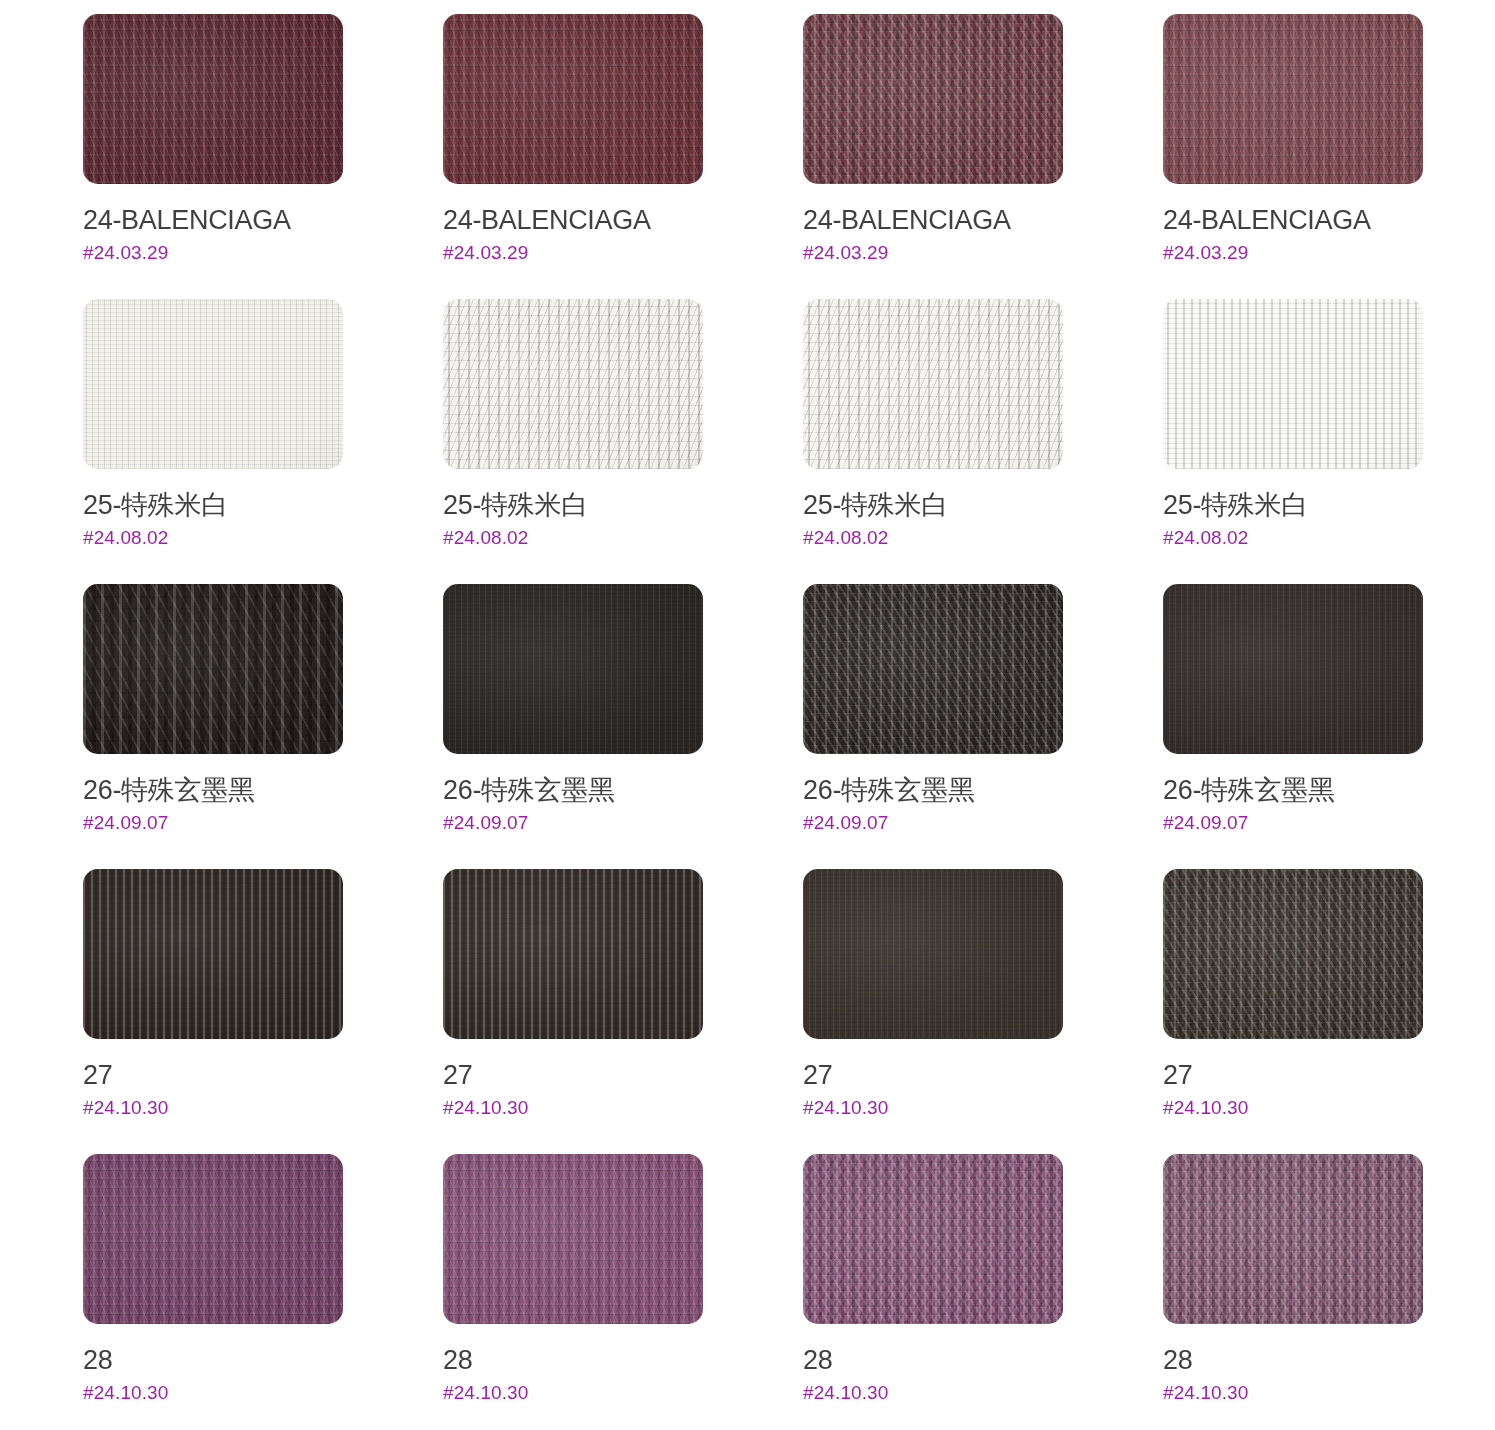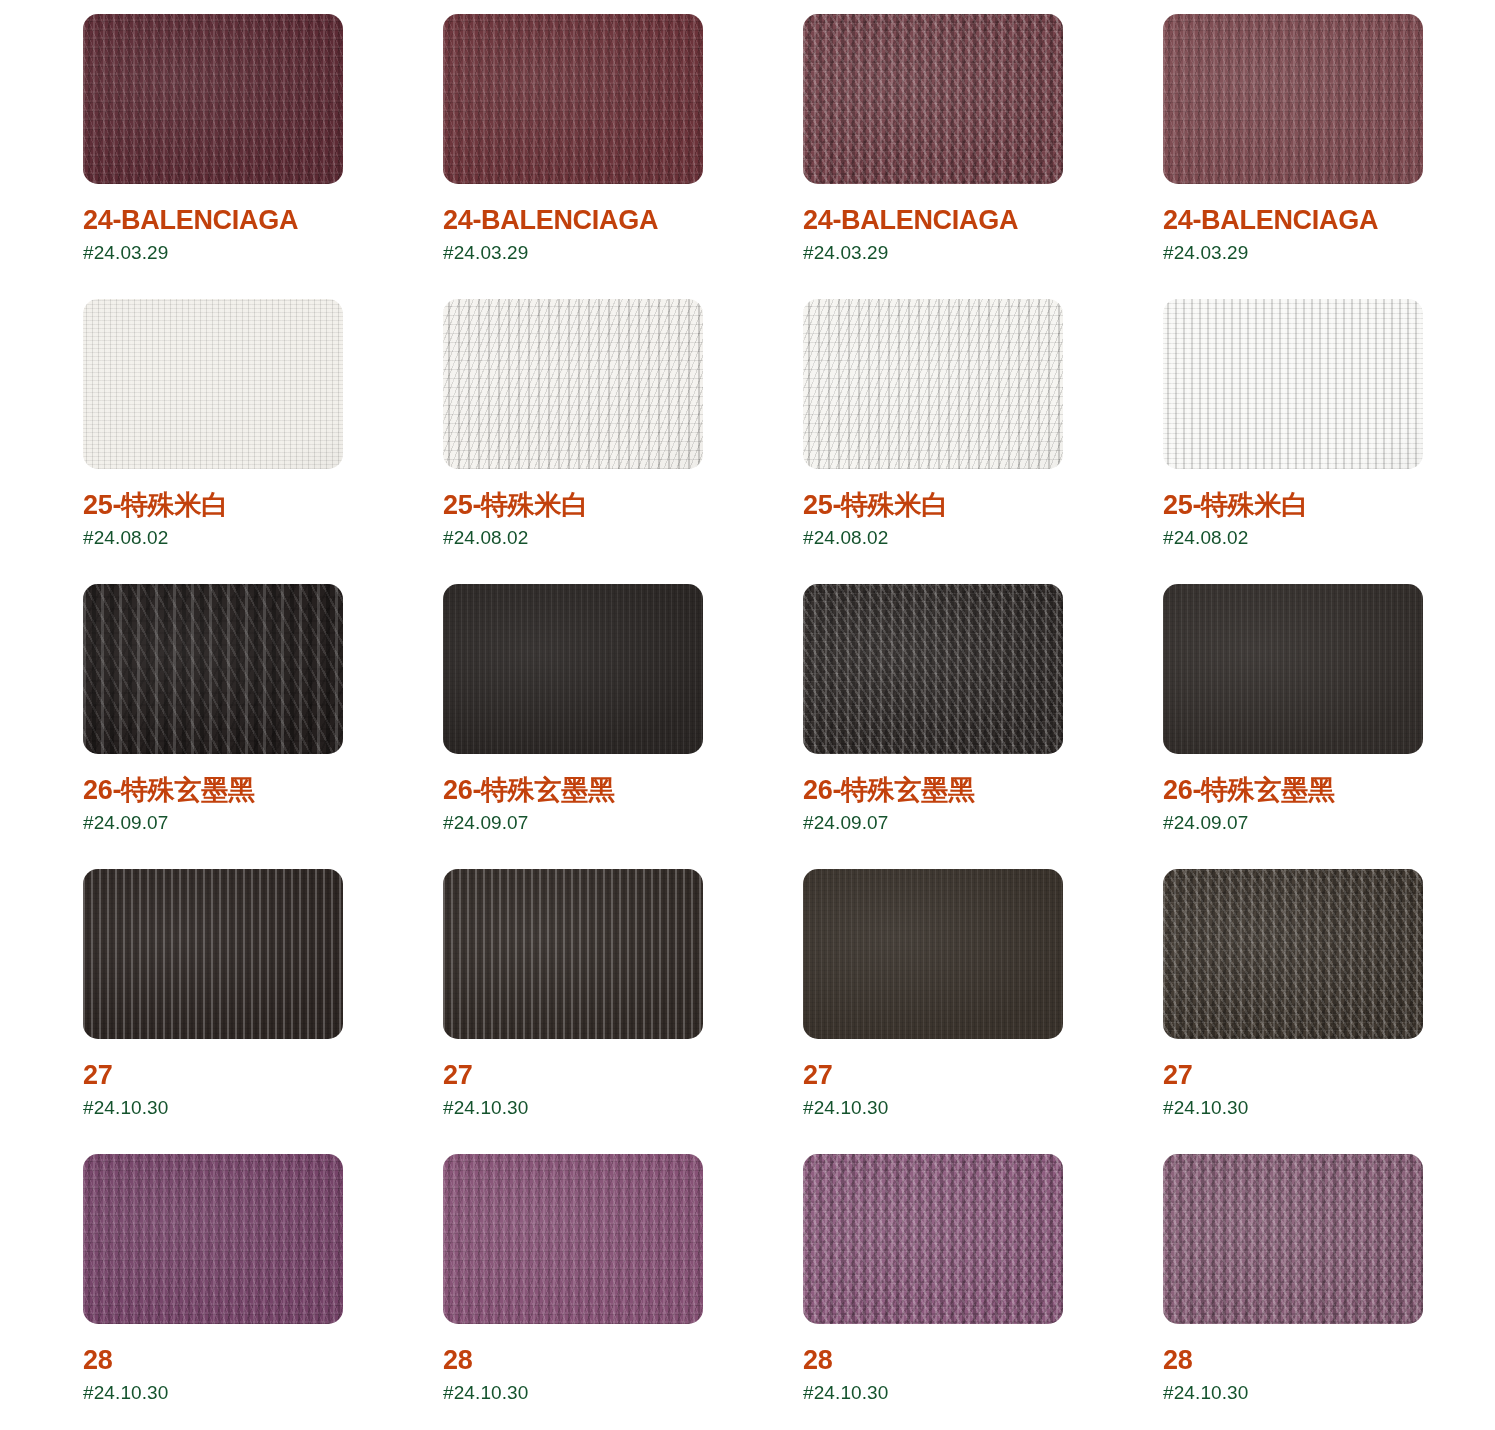--- a/index.html
+++ b/index.html
@@ -190,31 +190,31 @@
         rgba(255,255,255,0.00) 55%,
         rgba(0,0,0,0.07) 100%);
   }
 
   .swatch-meta {
     padding-top: 22px;
   }
 
   .swatch-name {
     font-size: 27px;
-    font-weight: bold;
-    color: #c2410c;
+    font-weight: normal;
+    color: #404040;
     letter-spacing: -0.3px;
     line-height: 1.05;
     white-space: nowrap;
   }
 
   .swatch-code {
     font-size: 19px;
     font-weight: normal;
-    color: #14532d;
+    color: #a21caf;
     letter-spacing: 0.1px;
     margin-top: 9px;
     line-height: 1.0;
     white-space: nowrap;
   }
 </style>
 </head>
 <body>
 
 <div id="swatch-catalog">

